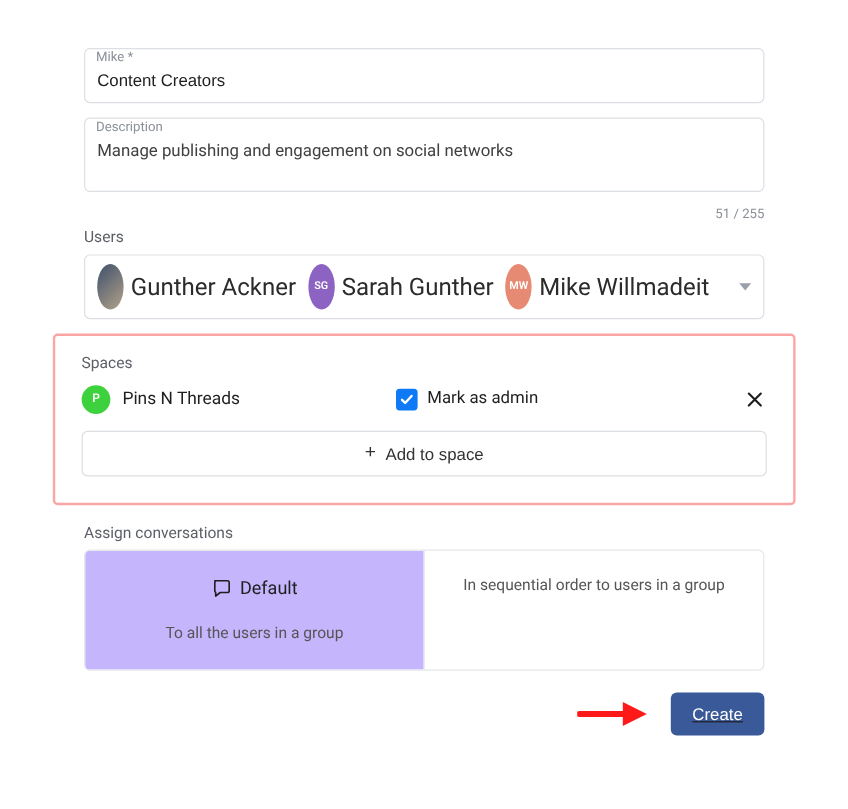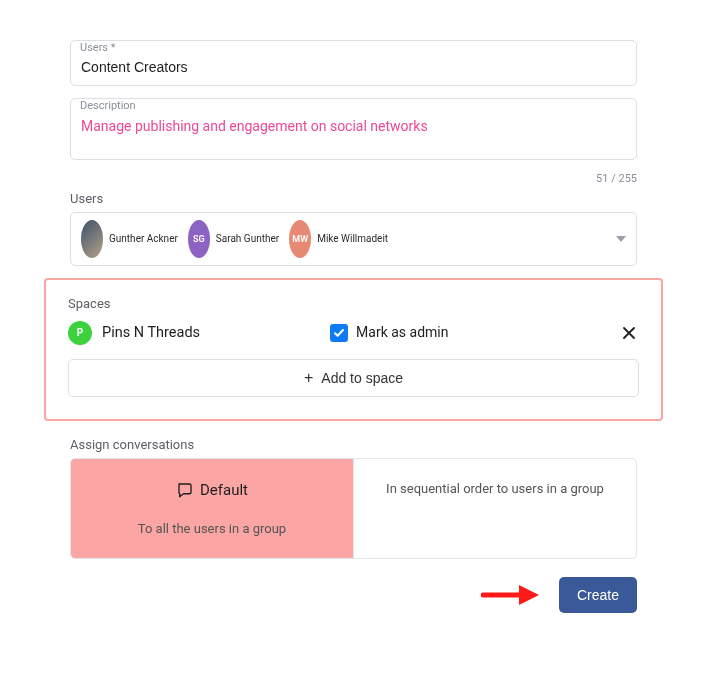--- a/index.html
+++ b/index.html
@@ -30,21 +30,21 @@
       font-size: 14px;
       color: #212121;
       outline: none;
     }
     .textarea-like {
       width: 100%;
       border: 1px solid #dcdfe3;
       border-radius: 5px;
       padding: 18px 10px 22px 10px;
       font-size: 14px;
-      color: #ec4899;
+      color: #404040;
       outline: none;
       line-height: 1.4;
     }
     .counter {
       text-align: right;
       font-size: 11px;
       color: #8a8f98;
       margin-top: 2px;
       margin-bottom: 6px;
     }
@@ -75,21 +75,21 @@
       color: #fff;
       flex-shrink: 0;
       text-align: right;
     }
     .avatar-photo {
       background: linear-gradient(135deg,#3e4f6b,#b3a389);
     }
     .avatar-sg { background: #8c62c2; }
     .avatar-mw { background: #e78a73; }
     .user-chip { display: flex; align-items: center; gap: 6px; }
-    .user-name { font-size: 10px; color: #2b2b2b; }
+    .user-name { font-size: 20px; color: #2b2b2b; }
     .caret-down {
       margin-left: auto;
       width: 0; height: 0;
       border-left: 5px solid transparent;
       border-right: 5px solid transparent;
       border-top: 6px solid #9ba0a8;
     }
     .red-box {
       border: 2px solid #fca5a5;
       border-radius: 4px;
@@ -153,41 +153,41 @@
       border-radius: 5px;
       overflow: hidden;
       margin-top: 6px;
     }
     .toggle-card {
       flex: 1;
       padding: 22px 14px 22px 14px;
       text-align: center;
       cursor: pointer;
     }
-    .toggle-card.selected { background: #fca5a5; }
+    .toggle-card.selected { background: #c4b5fd; }
     .toggle-card + .toggle-card { border-left: 1px solid #e4e6ea; }
     .card-head { display: flex; align-items: center; justify-content: center; gap: 6px; font-size: 15px; color: #1e1e1e; margin-bottom: 22px; }
     .card-sub { font-size: 13px; color: #555; }
-    .footer { display: flex; justify-content: flex-end; align-items: center; margin-top: 18px; }
+    .footer { display: flex; justify-content: flex-end; align-items: center; margin-top: 18px; text-decoration: underline; }
     .create-btn {
       background: #3a5998;
       color: #fff;
       border: none;
       border-radius: 5px;
       padding: 10px 18px;
       font-size: 14px;
       cursor: pointer;
     }
     .arrow-svg { margin-right: 18px; }
   </style>
 </head>
 <body>
 
 <div class="field-group">
-  <label class="floating-label">Users *</label>
+  <label class="floating-label">Mike *</label>
   <input class="text-input" type="text" value="Content Creators" style="">
 </div>
 
 <div class="field-group">
   <label class="floating-label">Description</label>
   <div class="textarea-like" contenteditable="true" style="">Manage publishing and engagement on social networks</div>
 </div>
 <div class="counter">51 / 255</div>
 
 <div class="section-label">Users</div>

